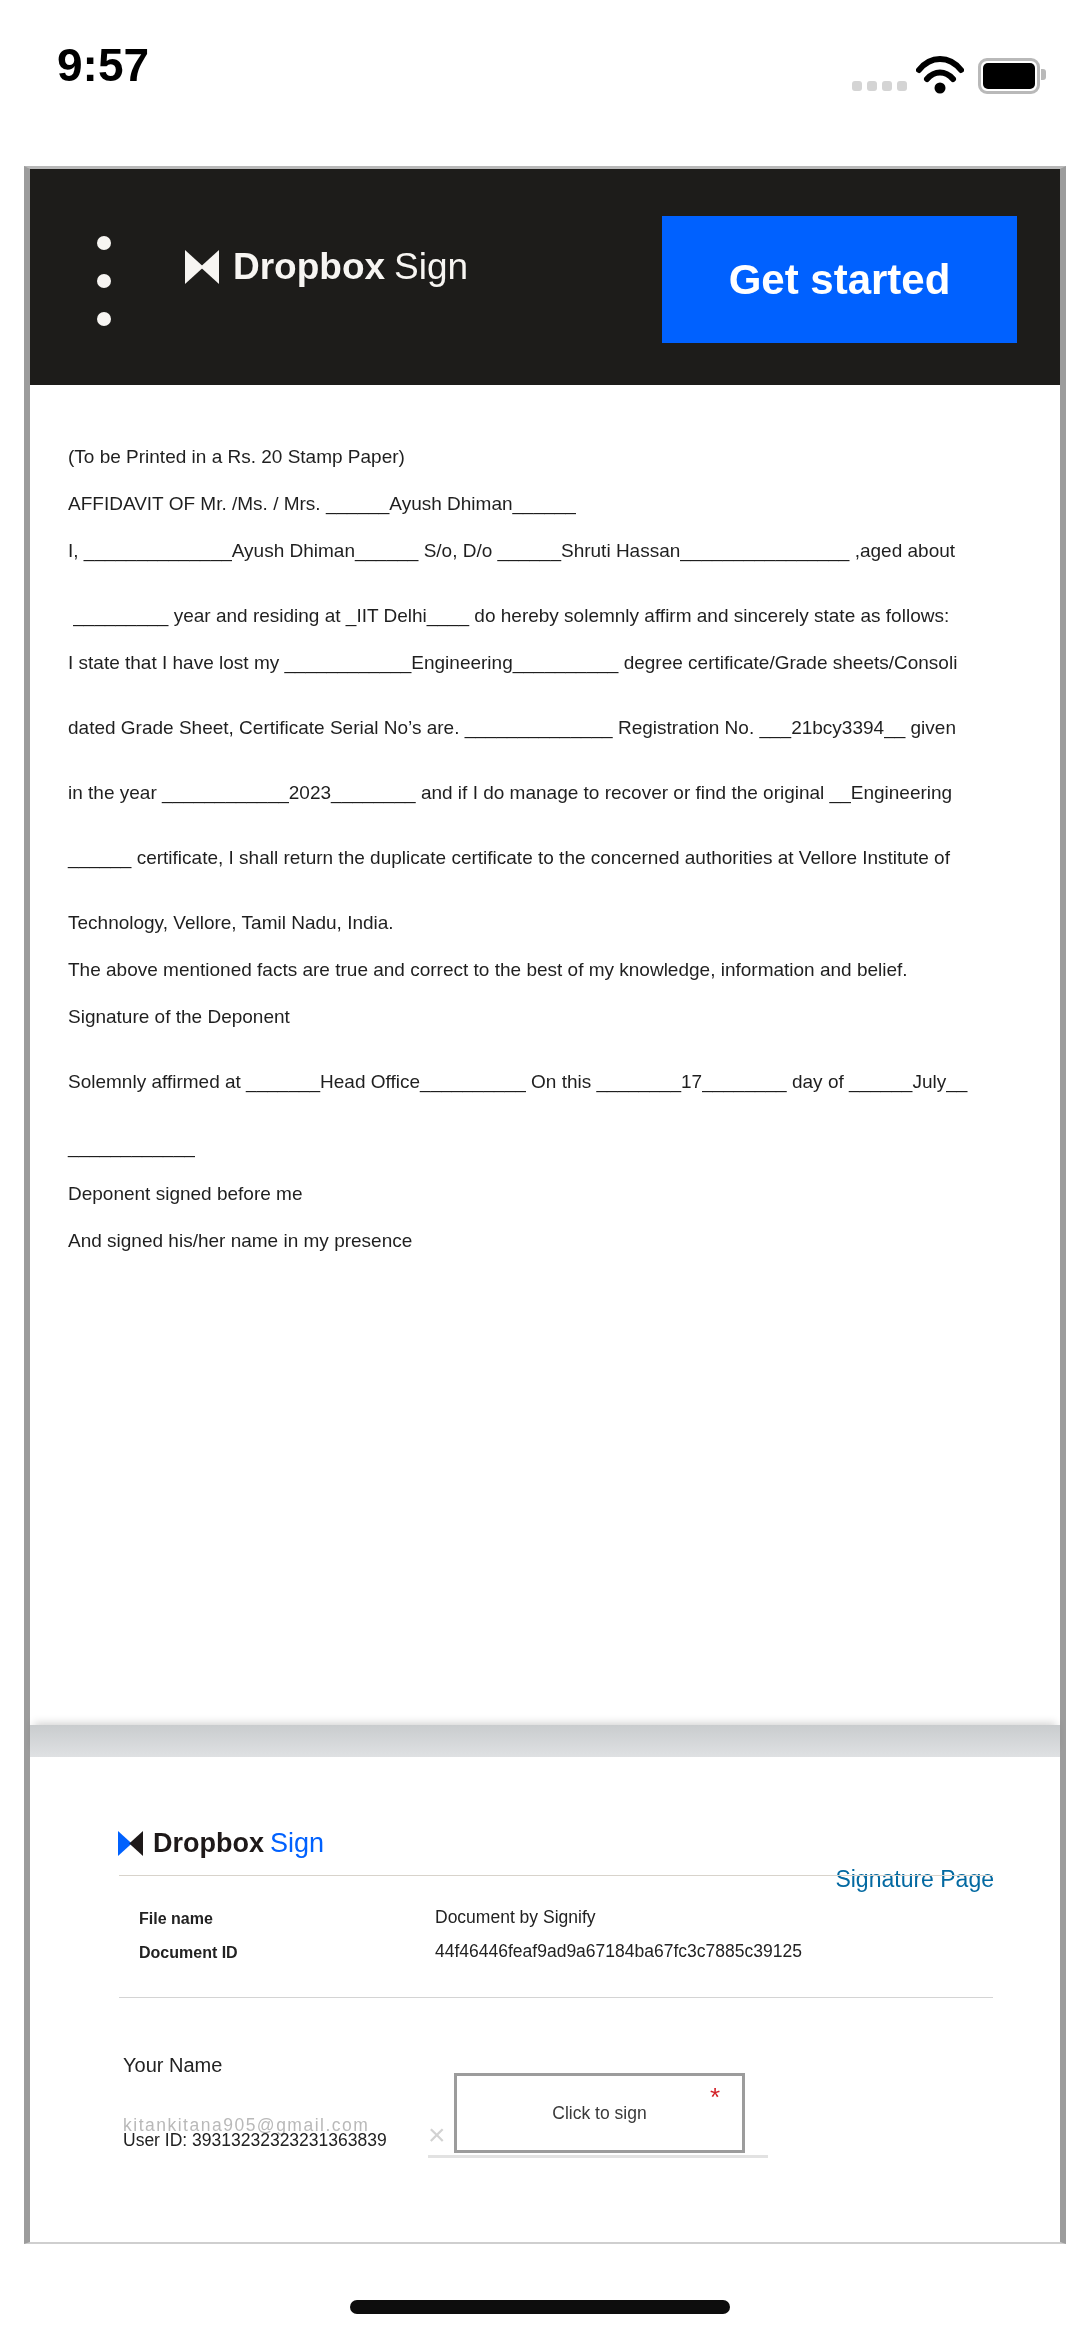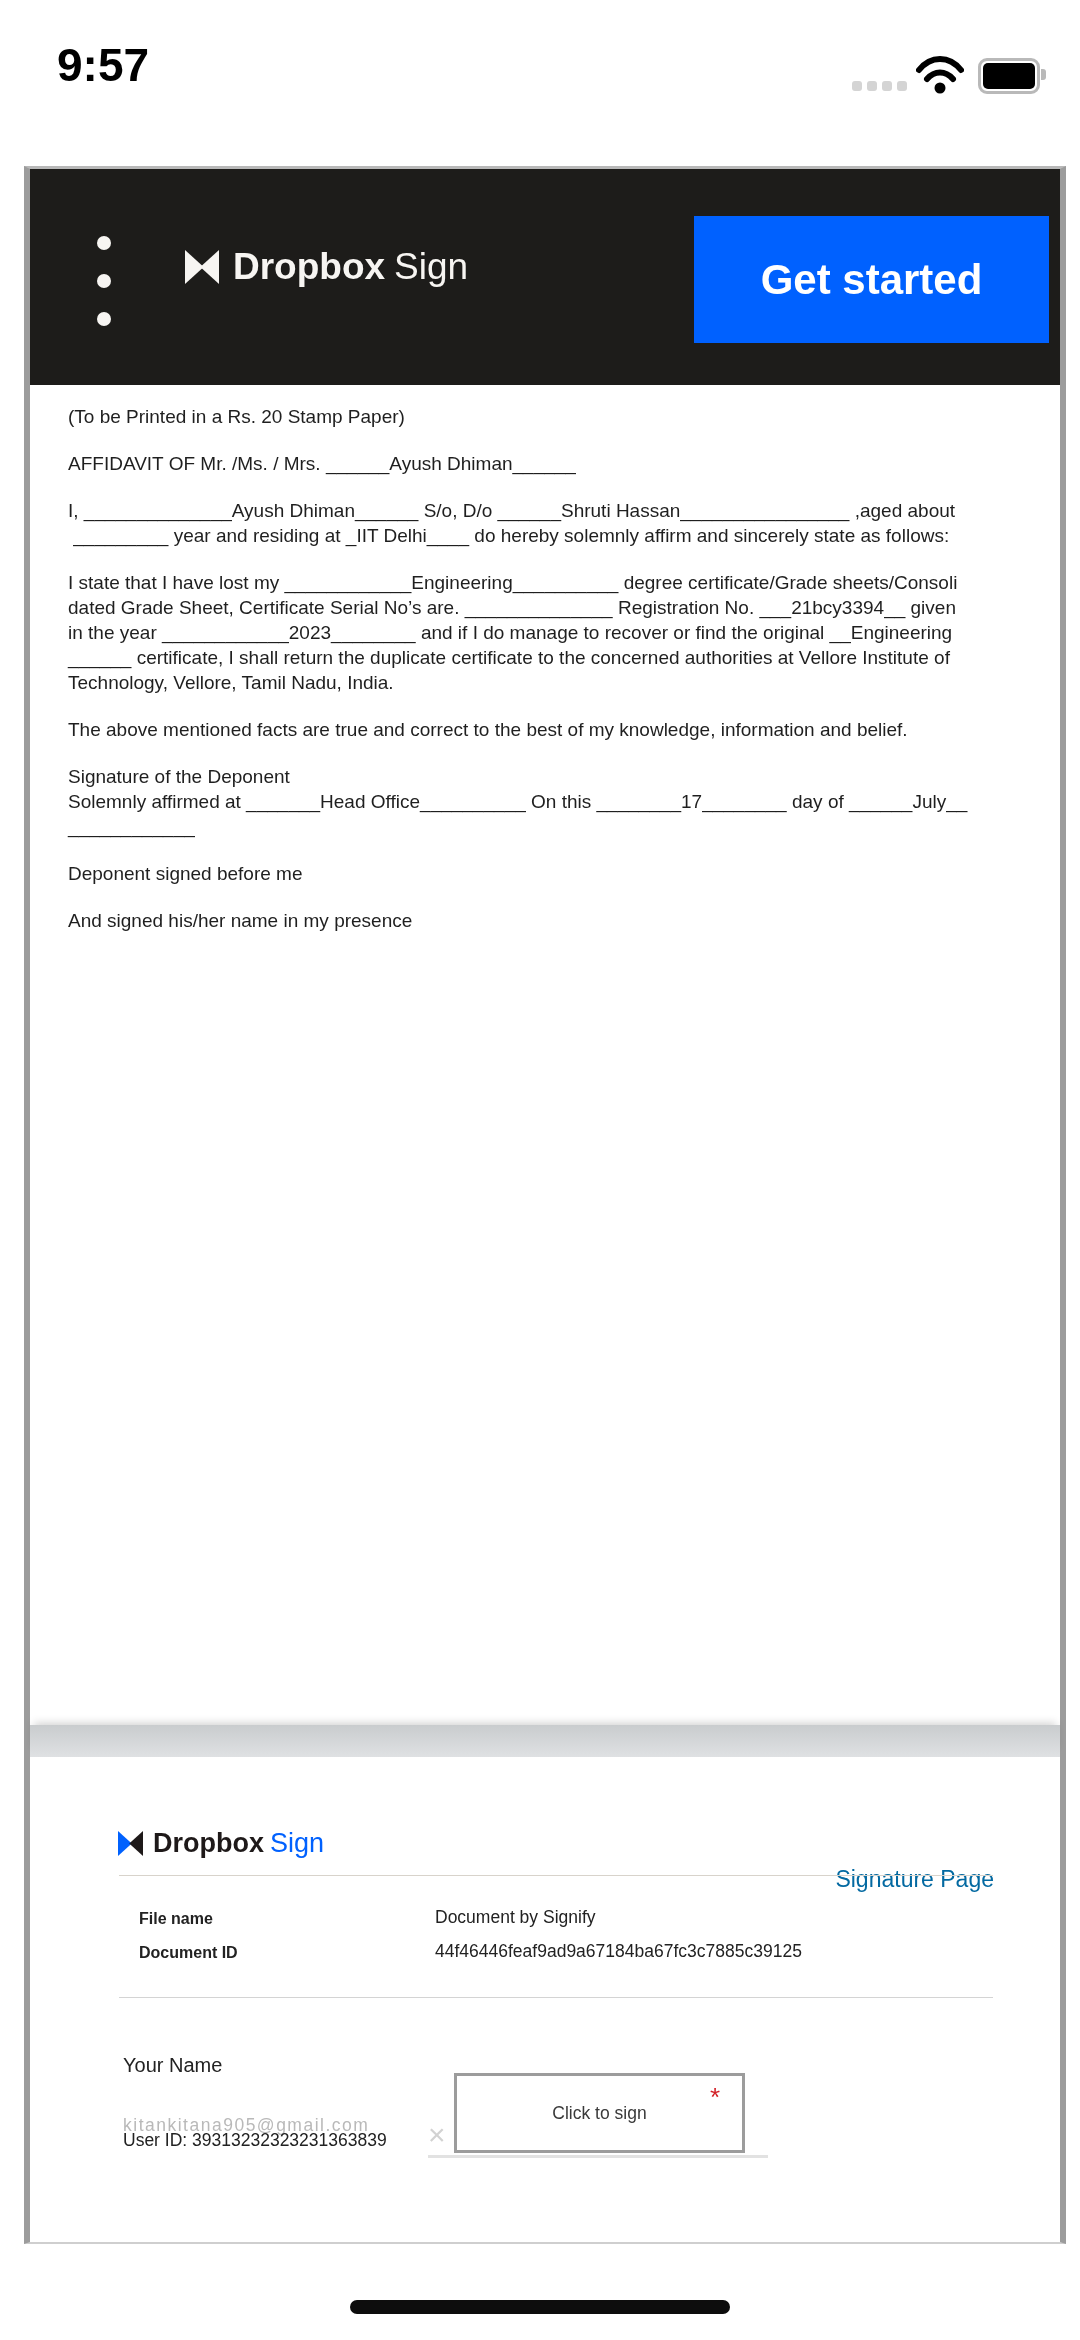--- a/index.html
+++ b/index.html
@@ -31,28 +31,28 @@
   .app-header{position:absolute;left:30px;top:169px;width:1030px;height:216px;background:#1d1c1a;}
   .kebab{position:absolute;left:60px;top:64px;width:28px;height:90px;cursor:pointer;}
   .kebab i{position:absolute;left:7px;width:14px;height:14px;border-radius:50%;background:#f7f5f2;}
   .kebab i:nth-child(1){top:3px;} .kebab i:nth-child(2){top:41px;} .kebab i:nth-child(3){top:79px;}
   .brand{position:absolute;left:153px;top:78px;height:40px;display:flex;align-items:center;}
   .brand svg{width:38px;height:34px;}
   .brand .word{margin-left:12px;font-size:37px;color:#f7f5f2;}
   .brand .w1{font-weight:700;}
   .brand .w2{font-weight:300;margin-left:9px;}
   .get-started{
-    position:absolute;left:664px;top:47px;width:355px;height:127px;background:#0061ff;
+    position:absolute;left:632px;top:47px;width:355px;height:127px;background:#0061ff;
     color:#ffffff;font-size:42px;font-weight:700;display:flex;align-items:center;justify-content:center;
     border:none;cursor:pointer;font-family:"Liberation Sans",sans-serif;
   }
   
   .doc-text{position:absolute;left:68px;top:404px;width:985px;color:#1f1f1f;
     font-size:19px;line-height:25px;}
-  .doc-line{height:25px;white-space:pre;}
+  .doc-line{height:25px;white-space:pre;margin-top:40px;}
   .gap{margin-top:22px;}
   
   .page-gap{
     position:absolute;left:30px;top:1725px;width:1030px;height:32px;
     background:linear-gradient(#c9ccce,#dfe1e3);
     box-shadow:0 -6px 8px -4px rgba(0,0,0,0.18);
   }
   
   .f-brand{position:absolute;left:117px;top:1829px;height:28px;display:flex;align-items:center;}
   .f-brand svg{width:27px;height:25px;}

